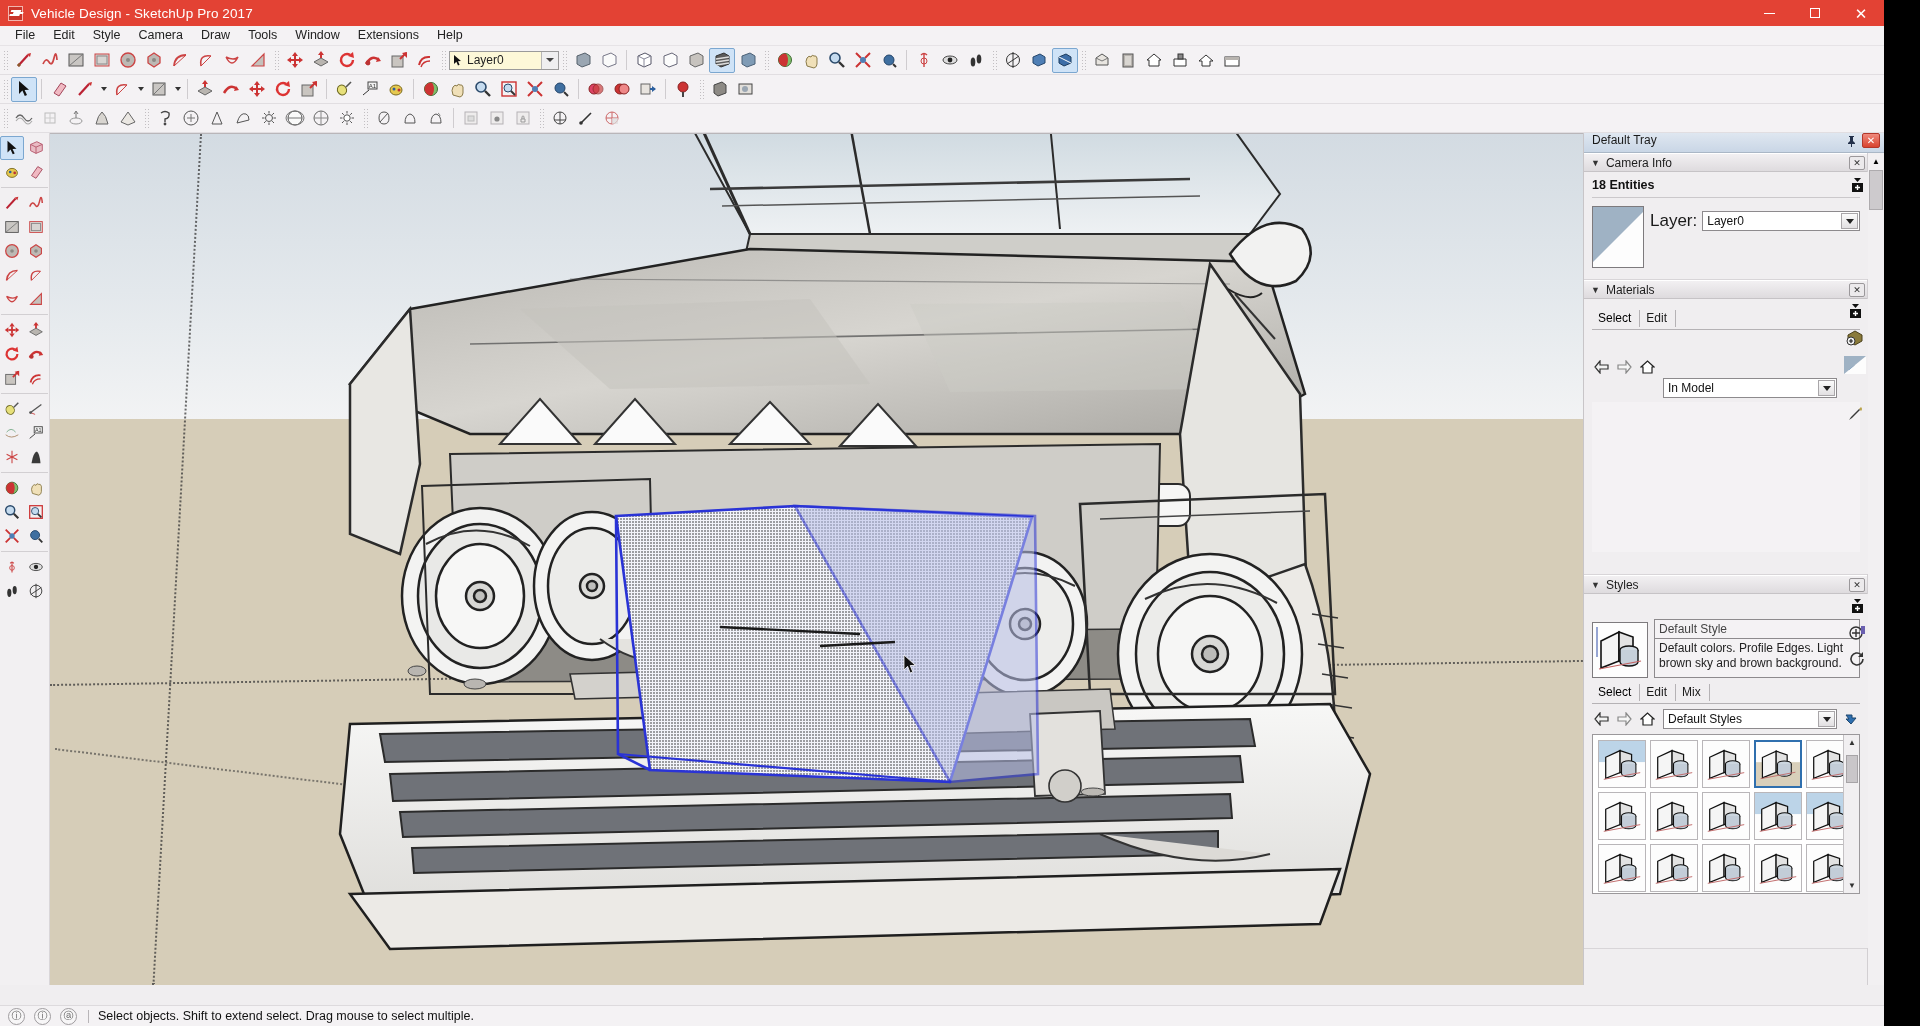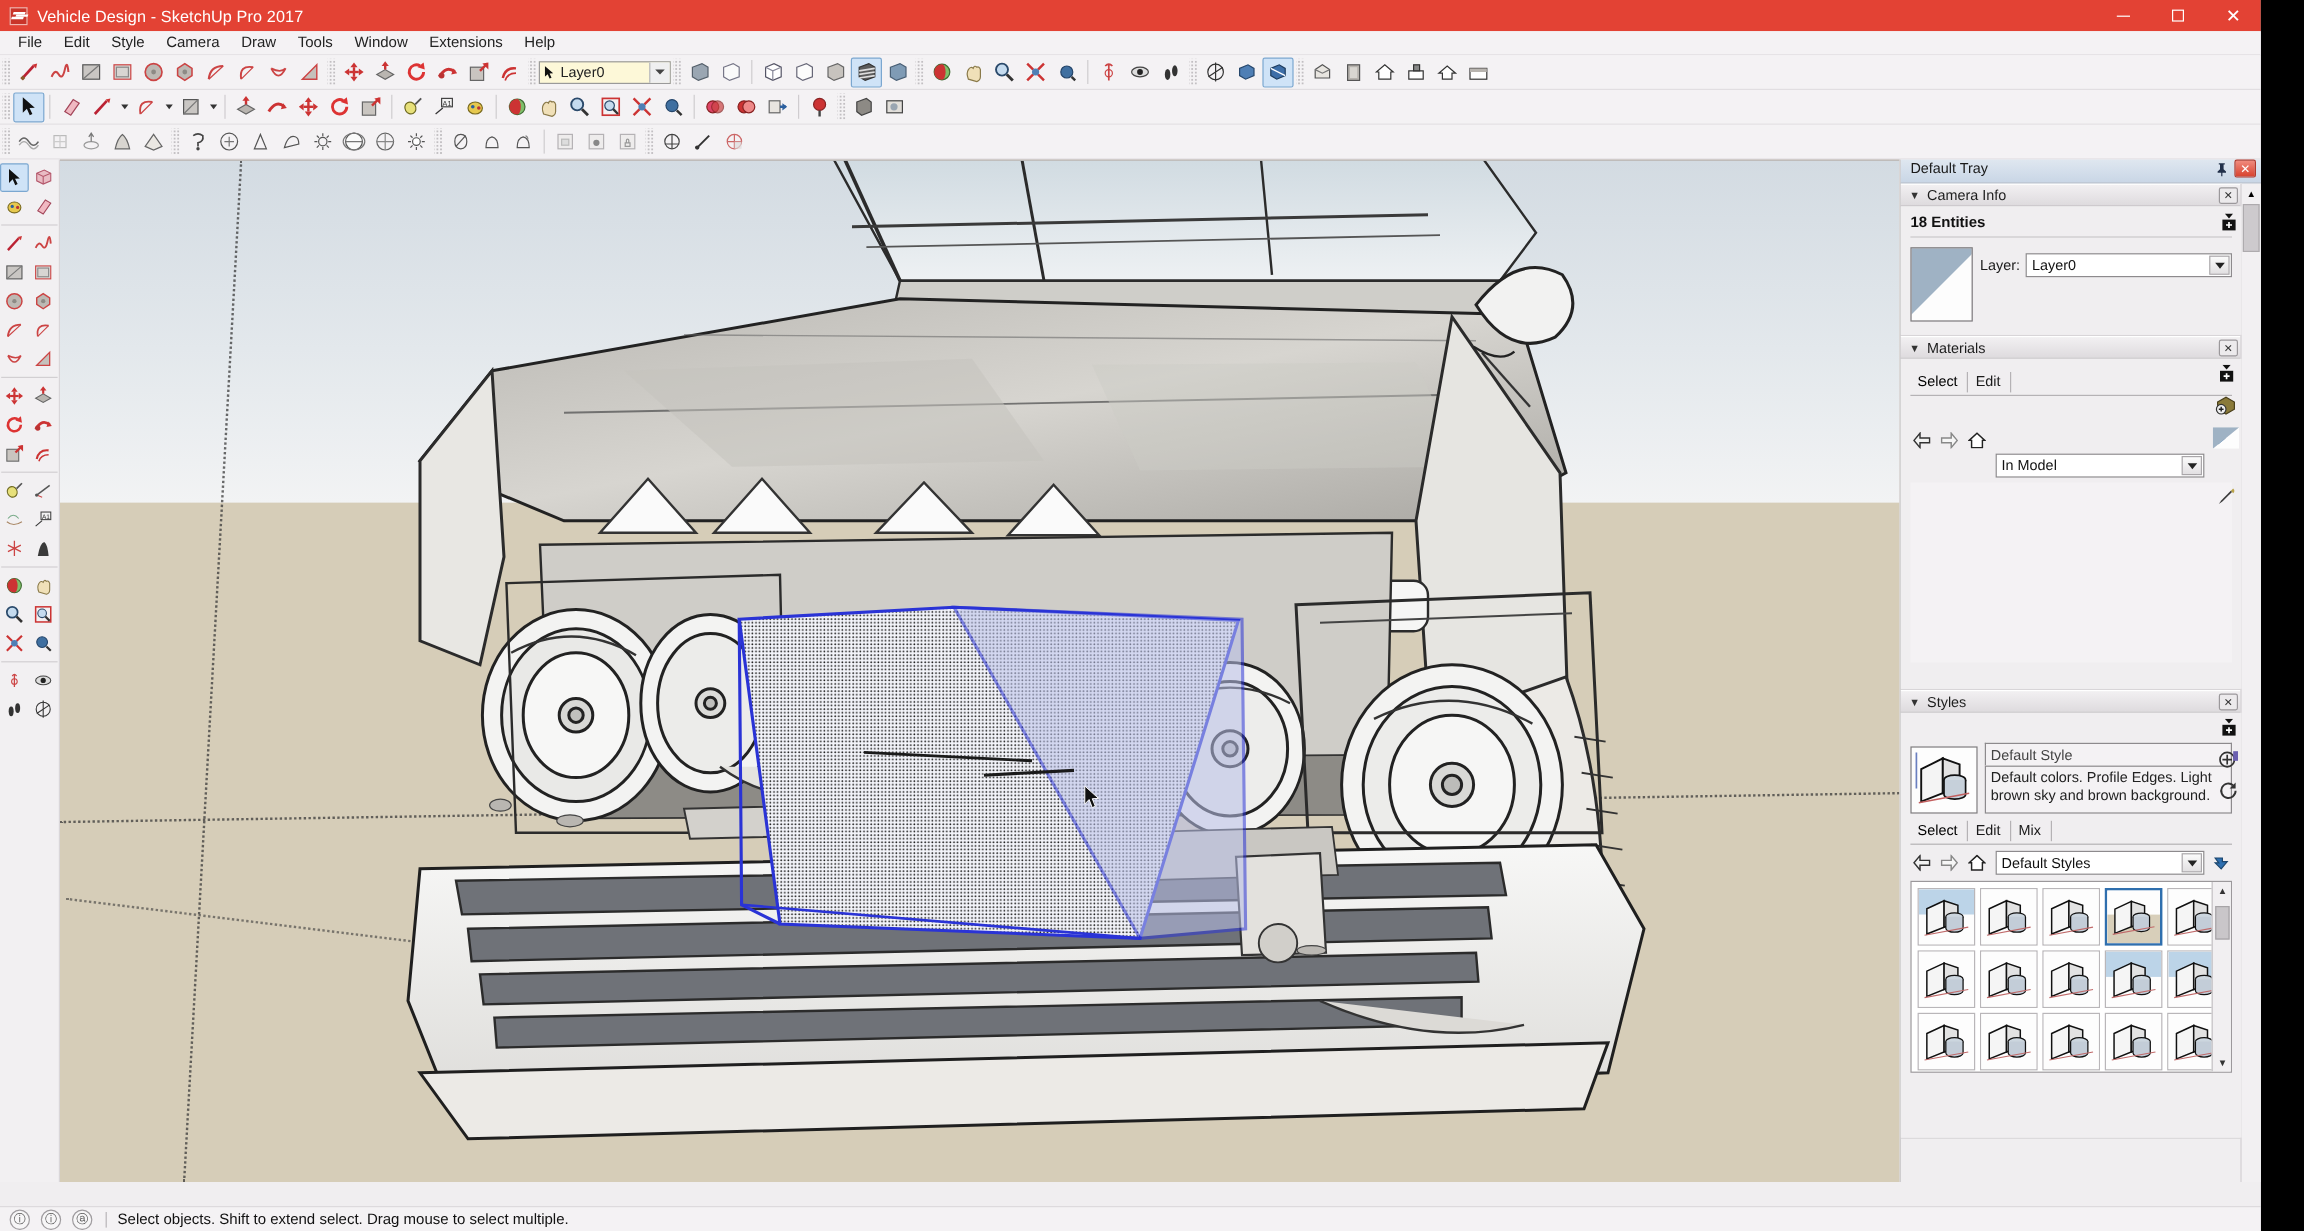--- a/index.html
+++ b/index.html
@@ -139,21 +139,21 @@
   .panelbody{ background:#f0eef0; padding:6px 8px 8px 8px; position:relative; }
 
   .entcount{ font-size:12.5px; font-weight:bold; color:#111; }
   .hrthin{ height:1px;background:#cbc8cb; margin:5px 0 8px 0; }
   .swatch{
     width:52px;height:62px;border:1px solid #7d7a7d;
     background:linear-gradient(135deg,#9fb2c4 0 49.5%,#fdfdfd 50.5% 100%);
   }
   .swatch.sm{ width:56px;height:56px; }
   .fieldrow{ display:flex;align-items:center;gap:6px; }
-  .lblk{ font-size:12px;color:#1a1a1a; }
+  .lblk{ font-size:17px;color:#1a1a1a; }
   .combo{
     height:20px;background:#fff;border:1px solid #8d8a8d;display:flex;align-items:center;
     padding-left:4px;font-size:12px;color:#111;position:relative;
   }
   .combo .arw{ position:absolute;right:1px;top:1px;width:17px;height:16px;
      background:linear-gradient(to bottom,#fbfbfb,#e2e0e2);border:1px solid #a9a6a9;
      display:flex;align-items:center;justify-content:center;}
   .combo .arw:after{content:"";border-left:4px solid transparent;border-right:4px solid transparent;border-top:5px solid #222;}
   .txtfield{ height:19px;background:#f4f2f4;border:1px solid #8d8a8d;border-bottom:none;
              display:flex;align-items:center;padding-left:4px;font-size:12px;color:#444; }

